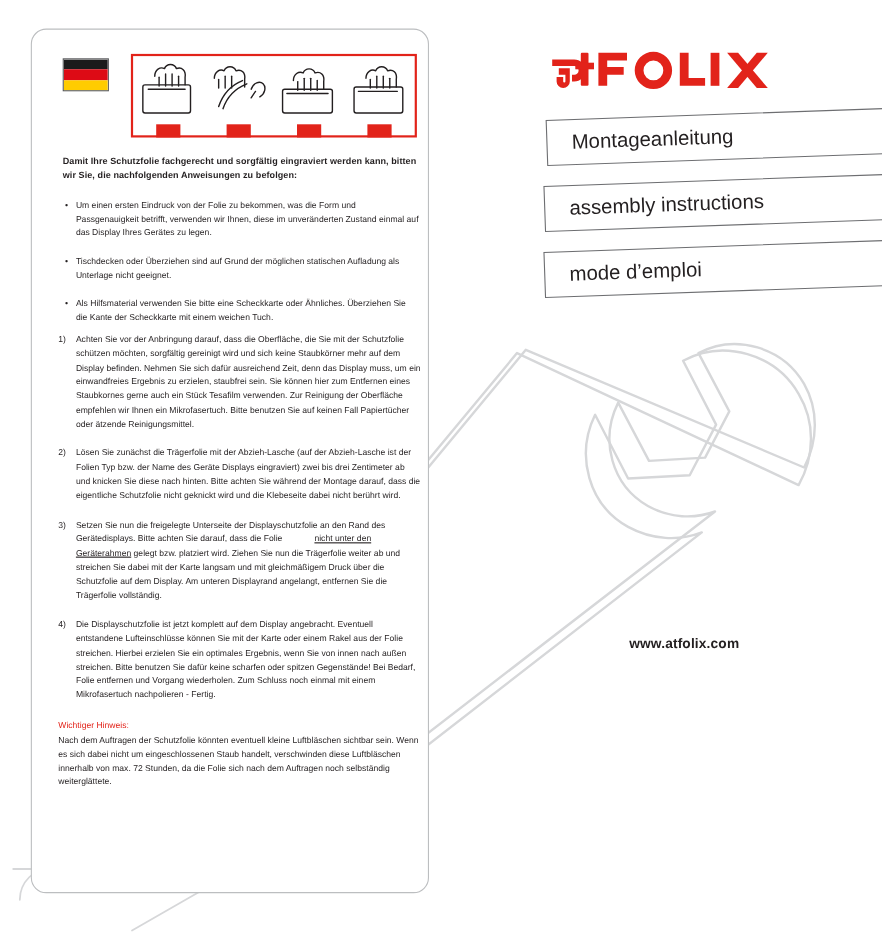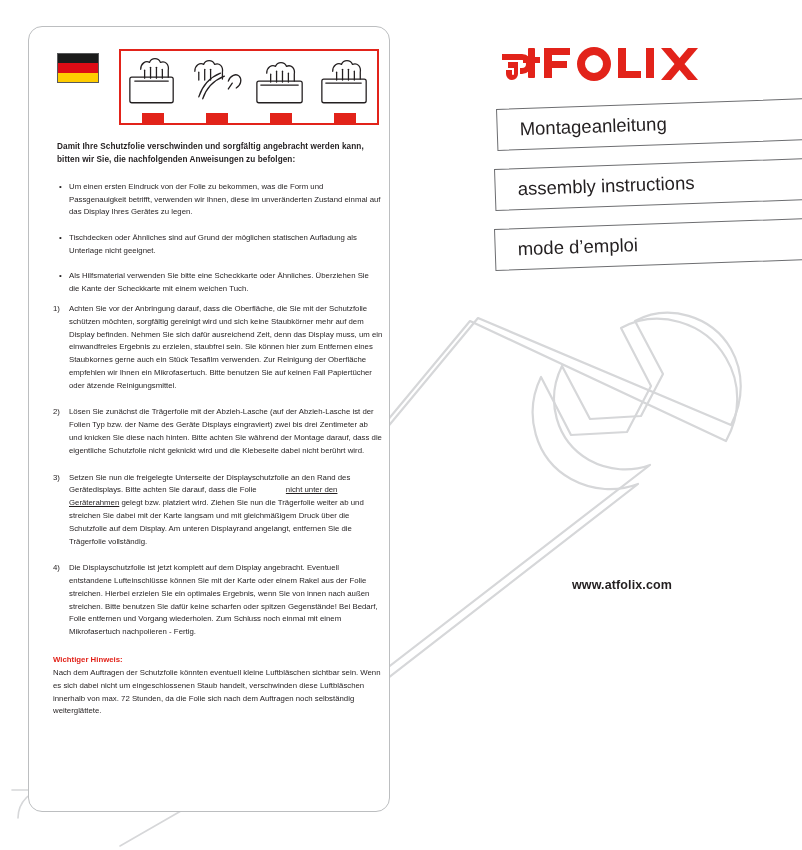--- a/index.html
+++ b/index.html
@@ -168,21 +168,21 @@
 
   .notice {
     position: absolute;
     left: 10px;
     top: 614px;
     width: 330px;
   }
   .notice-title {
     color: #e2231a;
     font-size: 7.8px;
-    font-weight: bold;
+    font-weight: normal;
     margin-bottom: 3px;
   }
   .notice-body {
     font-size: 7.8px;
     line-height: 1.64;
   }
 
   
   .logo {
     position: absolute;
@@ -319,25 +319,25 @@
             </div>
           <div class="cell">
               <div class="tab"></div>
             </div>
           <div class="cell">
               <div class="tab"></div>
             </div>
         </div>
       </div>
 
-      <div class="lead">Damit Ihre Schutzfolie verschwinden und sorgfältig angebracht werden kann, bitten wir Sie, die nachfolgenden Anweisungen zu befolgen:</div>
+      <div class="lead">Damit Ihre Schutzfolie fachgerecht und sorgfältig eingraviert werden kann, bitten wir Sie, die nachfolgenden Anweisungen zu befolgen:</div>
 
       <div class="bullets">
         <div class="bullet">Um einen ersten Eindruck von der Folie zu bekommen, was die Form und Passgenauigkeit betrifft, verwenden wir Ihnen, diese im unveränderten Zustand einmal auf das Display Ihres Gerätes zu legen.</div>
-        <div class="bullet">Tischdecken oder Ähnliches sind auf Grund der möglichen statischen Aufladung als Unterlage nicht geeignet.</div>
+        <div class="bullet">Tischdecken oder Überziehen sind auf Grund der möglichen statischen Aufladung als Unterlage nicht geeignet.</div>
         <div class="bullet">Als Hilfsmaterial verwenden Sie bitte eine Scheckkarte oder Ähnliches. Überziehen Sie die Kante der Scheckkarte mit einem weichen Tuch.</div>
       </div>
 
       <div class="steps">
         <div class="step">
           <span class="marker">1)</span>
           <span>Achten Sie vor der Anbringung darauf, dass die Oberfläche, die Sie mit der Schutzfolie schützen möchten, sorgfältig gereinigt wird und sich keine Staubkörner mehr auf dem Display befinden. Nehmen Sie sich dafür ausreichend Zeit, denn das Display muss, um ein einwandfreies Ergebnis zu erzielen, staubfrei sein. Sie können hier zum Entfernen eines Staubkornes gerne auch ein Stück Tesafilm verwenden. Zur Reinigung der Oberfläche empfehlen wir Ihnen ein Mikrofasertuch. Bitte benutzen Sie auf keinen Fall Papiertücher oder ätzende Reinigungsmittel.</span>
         </div>
         <div class="step">
           <span class="marker">2)</span>

